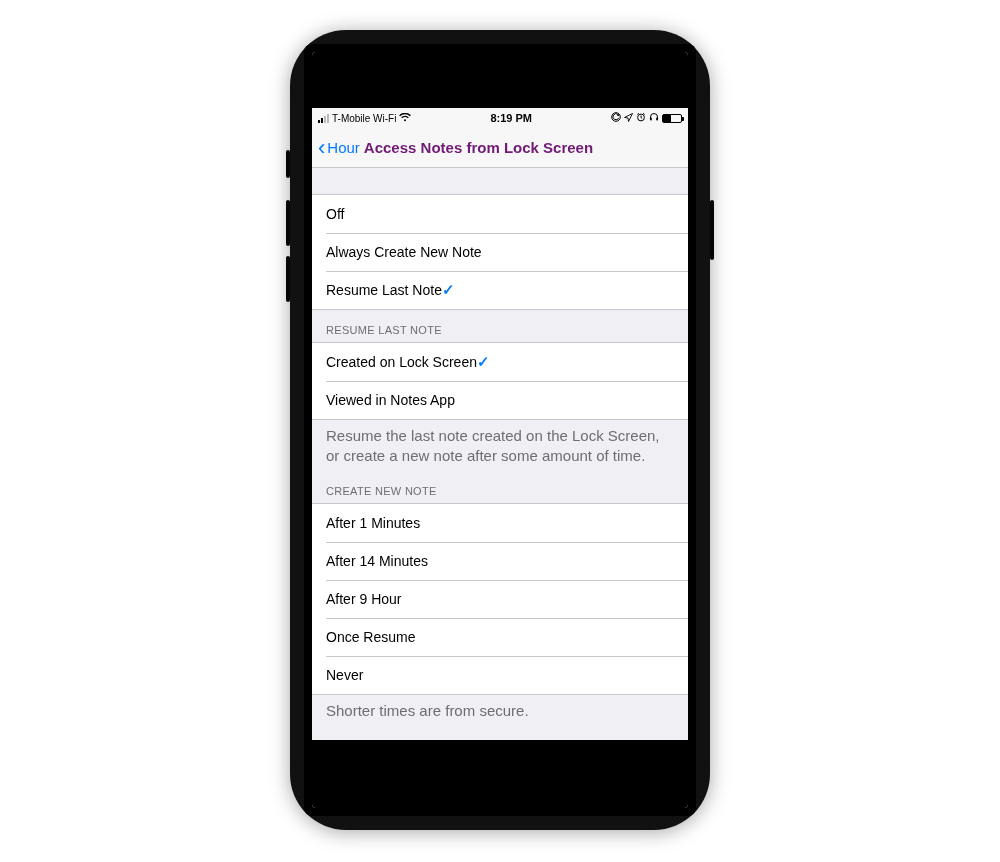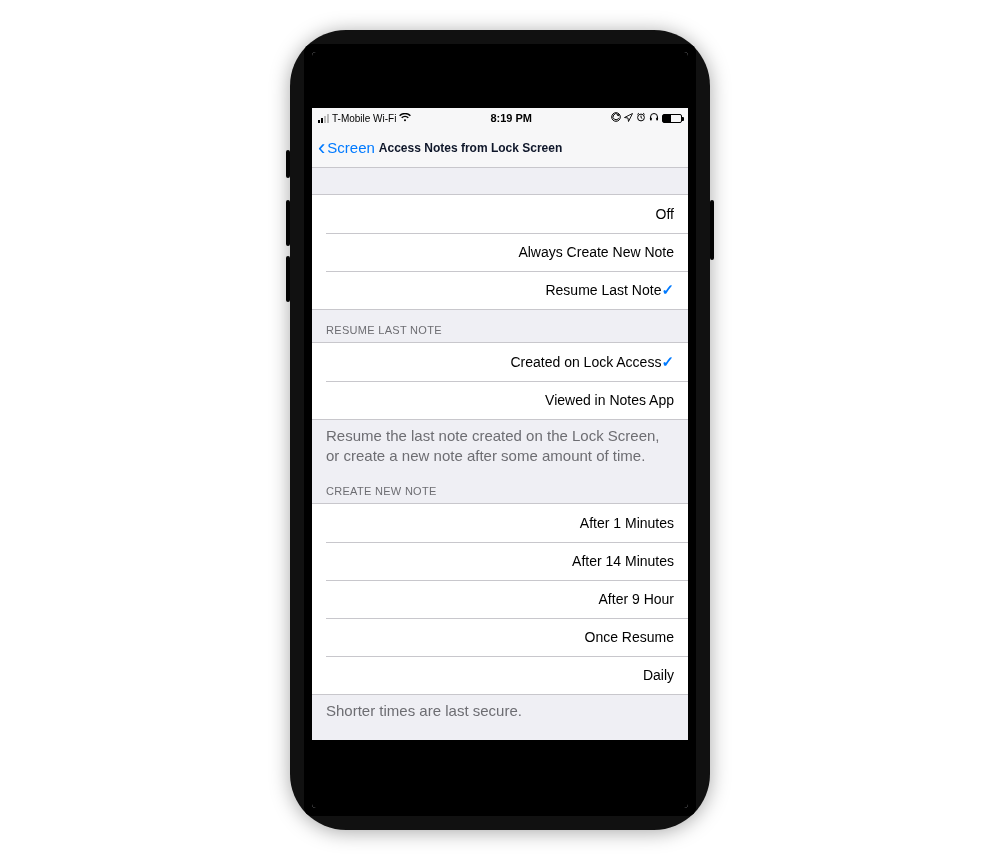--- a/index.html
+++ b/index.html
@@ -90,33 +90,33 @@
   .batt .fill { height:100%; width:42%; background:#000; }
   .ic { font-size:10px; line-height:1; }
 
   
   .nav-bar {
     background:#f7f7f8; border-bottom:1px solid #c8c7cc; height:40px;
     display:flex; align-items:center; padding:0 6px; flex:0 0 auto;
   }
   .nav-back { display:flex; align-items:center; color:#007aff; font-size:15px; gap:2px; cursor:pointer; }
   .chev { font-size:22px; line-height:1; font-weight:300; }
-  .nav-title { font-size:12px; font-weight:600; color:#0f172a; margin-left:4px; white-space:nowrap; }
+  .nav-title { font-size:15px; font-weight:600; color:#701a75; margin-left:4px; white-space:nowrap; }
 
   .content { flex:1 1 auto; overflow-y:auto; background:#efeff4; font-size:13.5px; color:#000; }
   .group-spacer { height:26px; }
   .group-header {
     font-size:11px; color:#6d6d72; padding:14px 14px 6px; text-transform:uppercase; letter-spacing:0.3px;
   }
   .group-footer {
     font-size:15px; color:#6d6d72; padding:6px 14px 4px; line-height:1.35;
   }
   .cell-group { background:#fff; border-top:1px solid #c8c7cc; border-bottom:1px solid #c8c7cc; }
   .cell {
-    min-height:38px; padding:0 14px; display:flex; align-items:center; justify-content:flex-end;
+    min-height:38px; padding:0 14px; display:flex; align-items:center; justify-content:flex-start;
     background:#fff; cursor:pointer;
   }
   .cell + .cell { border-top:1px solid #c8c7cc; margin-left:0; }
   .cell + .cell { position:relative; }
   .cell + .cell::before {
     content:""; position:absolute; left:14px; right:0; top:0; height:1px; background:#c8c7cc;
   }
   .cell + .cell { border-top:none; }
   .cell-label { font-size:14px; color:#000; }
   .check { color:#007aff; font-size:15px; font-weight:700; }
@@ -184,21 +184,21 @@
           </span>
           <div class="batt">
               <div class="fill"></div>
             </div>
         </div>
       </div>
 
       <div class="nav-bar">
         <div class="nav-back">
           <span class="chev">‹</span>
-          <span>Screen</span>
+          <span>Hour</span>
         </div>
         <div class="nav-title">Access Notes from Lock Screen</div>
       </div>
 
       <div class="content">
 
         <div class="group-spacer"></div>
 
         <div class="cell-group">
           <div class="cell">
@@ -209,21 +209,21 @@
           </div>
           <div class="cell">
             <span class="cell-label">Resume Last Note</span>
             <span class="check">✓</span>
           </div>
         </div>
 
         <div class="group-header">RESUME LAST NOTE</div>
         <div class="cell-group">
           <div class="cell">
-            <span class="cell-label">Created on Lock Access</span>
+            <span class="cell-label">Created on Lock Screen</span>
             <span class="check">✓</span>
           </div>
           <div class="cell">
             <span class="cell-label">Viewed in Notes App</span>
           </div>
         </div>
         <div class="group-footer">Resume the last note created on the Lock Screen, or create a new note after some amount of time.</div>
 
         <div class="group-header">CREATE NEW NOTE</div>
         <div class="cell-group">
@@ -233,24 +233,24 @@
           <div class="cell">
             <span class="cell-label">After 14 Minutes</span>
           </div>
           <div class="cell">
             <span class="cell-label">After 9 Hour</span>
           </div>
           <div class="cell">
             <span class="cell-label">Once Resume</span>
           </div>
           <div class="cell">
-            <span class="cell-label">Daily</span>
-          </div>
-        </div>
-        <div class="group-footer">Shorter times are last secure.</div>
+            <span class="cell-label">Never</span>
+          </div>
+        </div>
+        <div class="group-footer">Shorter times are from secure.</div>
 
         <div style="height:10px"></div>
       </div>
 
       <div class="screen-pad-bottom"></div>
     </div>
   </div>
 </div>
 
 </body></html>

